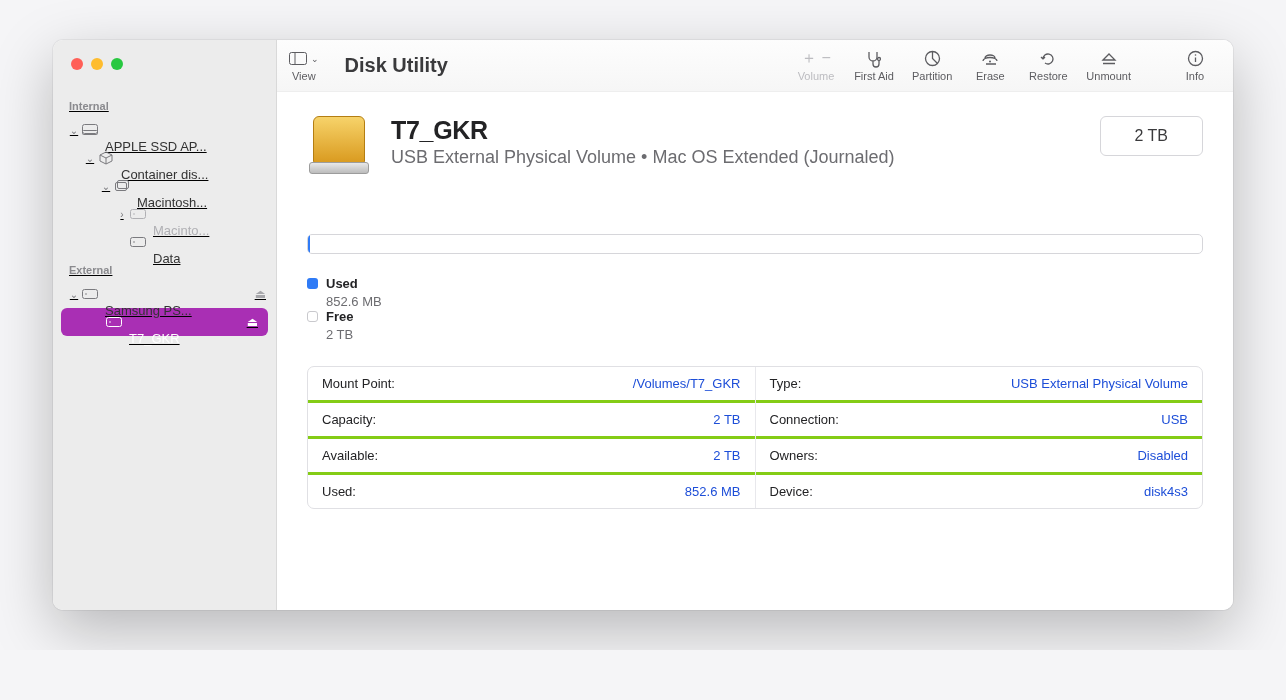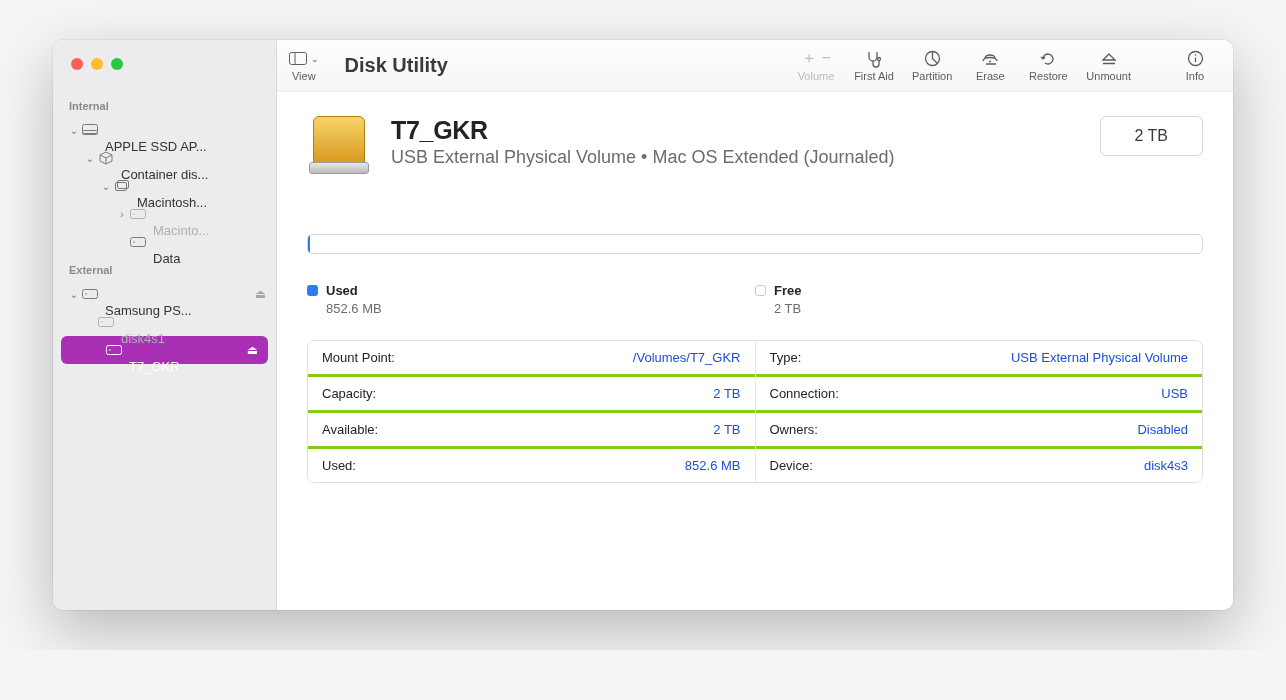--- a/index.html
+++ b/index.html
@@ -25,20 +25,21 @@
       display: flex;
       overflow: hidden;
       position: relative;
     }
     .sidebar {
       width: 224px;
       background: #ececec;
       display: flex;
       flex-direction: column;
       border-right: 1px solid #d9d9d9;
+      text-decoration: underline;
     }
     .traffic-lights {
       display: flex;
       gap: 8px;
       padding: 18px 0 0 18px;
       height: 52px;
       align-items: flex-start;
     }
     .traffic-light {
       width: 12px;
@@ -221,22 +222,23 @@
       overflow: hidden;
     }
     .usage-fill {
       position: absolute;
       left: 0; top: 0; bottom: 0;
       width: 2px;
       background: #2f7bf6;
     }
     .legend {
       display: flex;
-      margin-top: 29px;
+      margin-top: 22px;
       font-size: 13px;
+      flex-direction: column;
     }
     .legend-col { flex: 1; }
     .legend-head {
       display: flex;
       align-items: center;
       gap: 8px;
       font-weight: 600;
       color: #232325;
     }
     .legend-swatch {
@@ -343,30 +345,20 @@
       <li class="tree-row indent-0">
         <span class="disclosure">⌄</span>
         <span class="icon-shape">
           <svg width="16" height="10" viewBox="0 0 16 10">
               <rect x="0.5" y="0.5" width="15" height="9" rx="2" fill="none" stroke="currentColor"></rect>
               <circle cx="4" cy="5" r="0.8" fill="currentColor"></circle>
             </svg>
         </span>
         <span class="label">Samsung PS...</span>
         <span class="eject">⏏</span>
-      </li>
-      <li class="tree-row indent-1 dim">
-        <span class="disclosure"></span>
-        <span class="icon-shape">
-          <svg width="16" height="10" viewBox="0 0 16 10">
-              <rect x="0.5" y="0.5" width="15" height="9" rx="2" fill="none" stroke="currentColor"></rect>
-              <circle cx="4" cy="5" r="0.8" fill="currentColor"></circle>
-            </svg>
-        </span>
-        <span class="label">disk4s1</span>
       </li>
       <li class="tree-row indent-1 selected">
         <span class="disclosure"></span>
         <span class="icon-shape">
           <svg width="16" height="10" viewBox="0 0 16 10">
               <rect x="0.5" y="0.5" width="15" height="9" rx="2" fill="none" stroke="currentColor"></rect>
               <circle cx="4" cy="5" r="0.8" fill="currentColor"></circle>
             </svg>
         </span>
         <span class="label">T7_GKR</span>

